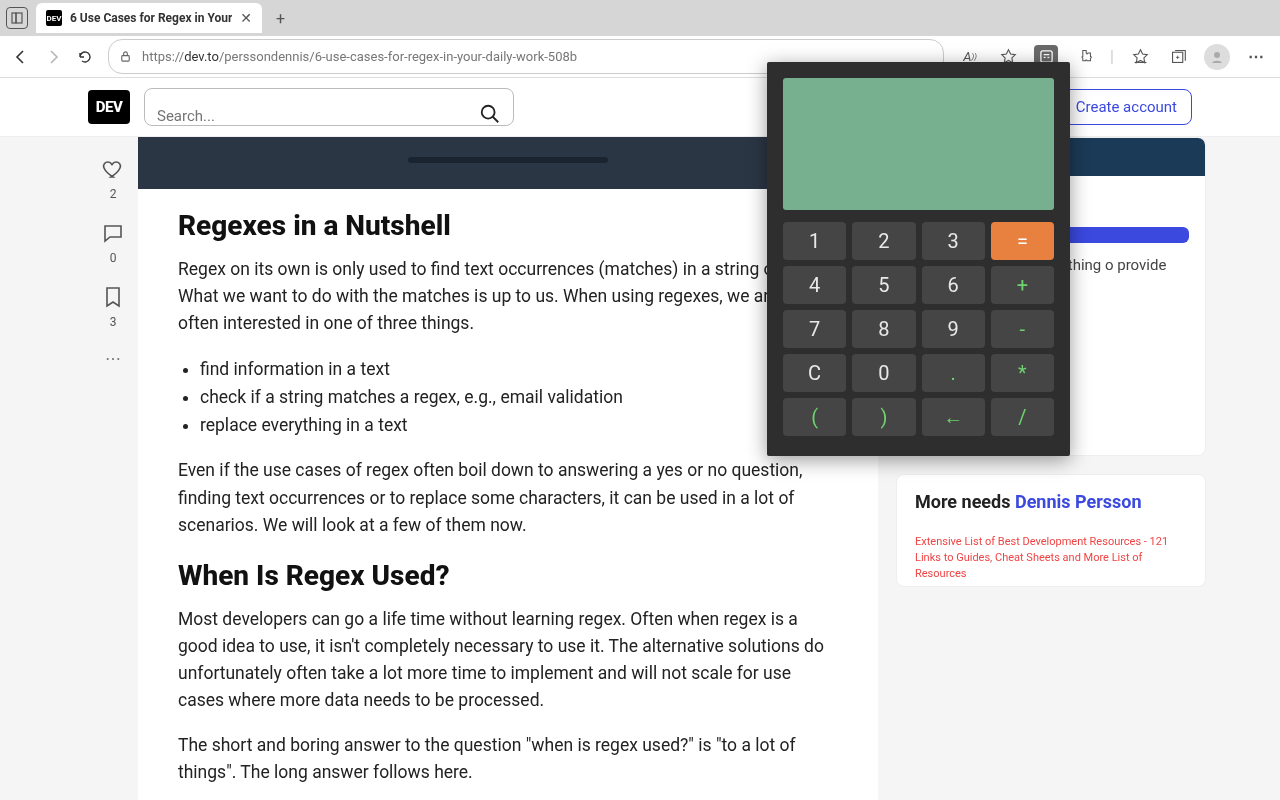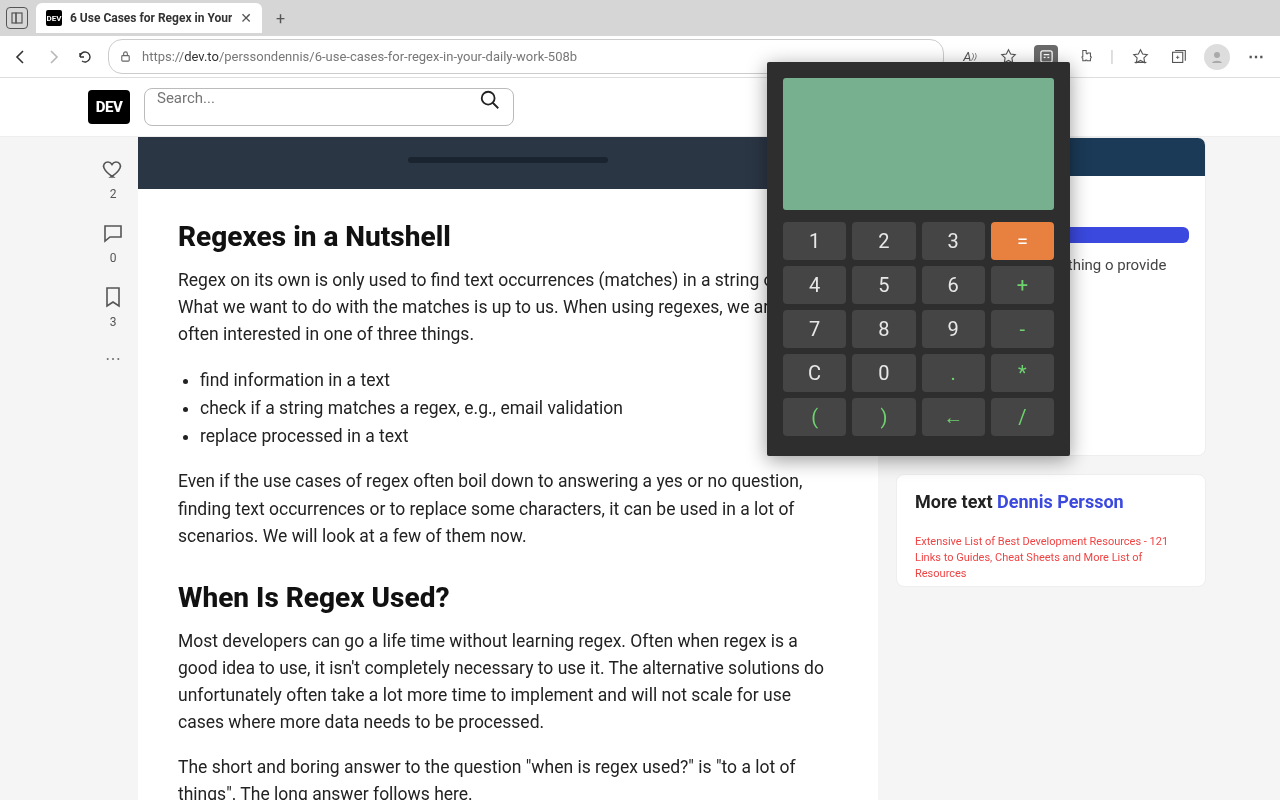--- a/index.html
+++ b/index.html
@@ -22,39 +22,39 @@
   .url-text .host { color:#333; }
   .chrome-actions { display:flex; gap:14px; align-items:center; }
   .chrome-icon { width:24px; height:24px; display:flex; align-items:center; justify-content:center; color:#555; border-radius:4px; }
   .chrome-icon.active { background:#6a6a6a; color:#fff; }
   .avatar-circle { width:26px; height:26px; border-radius:50%; background:#ddd; display:flex; align-items:center; justify-content:center; }
 
   
   .page { background:#f5f5f5; height:722px; position:relative; }
   .header-bar { display:flex; align-items:center; gap:14px; padding:10px 88px; background:#fff; border-bottom:1px solid #eee; }
   .dev-logo { width:42px; height:34px; background:#000; color:#fff; font-weight:800; font-size:15px; display:flex; align-items:center; justify-content:center; border-radius:4px; letter-spacing:-0.5px; }
-  .search-box { flex:0 0 370px; display:flex; align-items:flex-start; border:1px solid #bbb; border-radius:8px; height:38px; padding:0 12px; }
+  .search-box { flex:0 0 370px; display:flex; align-items:flex-end; border:1px solid #bbb; border-radius:8px; height:38px; padding:0 12px; }
   .search-box input { border:none; outline:none; font-size:15px; flex:1; background:transparent; }
   .search-icon { font-size:18px; }
   .header-spacer { flex:1; }
   .create-btn { border:1px solid #3b49df; color:#3b49df; padding:8px 14px; border-radius:8px; font-size:15px; background:#fff; }
 
   .content-wrap { display:flex; padding:0 0 0 88px; gap:0; height:calc(100% - 58px); overflow:hidden; }
 
   .reactions { width:50px; display:flex; flex-direction:column; align-items:center; gap:20px; padding-top:20px; }
   .react-item { display:flex; flex-direction:column; align-items:center; gap:6px; color:#555; }
   .react-icon { font-size:20px; }
   .react-count { font-size:12px; }
   .react-more { font-size:16px; color:#777; }
 
   .article { width:740px; background:#fff; padding:0 40px 40px; overflow:hidden; }
   .hero { height:52px; background:#2b3645; margin:0 -40px 20px; position:relative; }
   .hero::after { content:""; position:absolute; left:50%; top:20px; width:200px; height:6px; background:#1a2430; border-radius:3px; transform:translateX(-50%); }
   .tagline { font-style:italic; font-size:17px; color:#222; margin:26px 0 28px; }
-  h2 { font-size:28px; font-weight:800; margin:31px 0 14px; color:#111; }
+  h2 { font-size:28px; font-weight:800; margin:20px 0 14px; color:#111; }
   .article p { font-size:17.5px; line-height:1.55; color:#222; margin-bottom:18px; }
   .article ul { margin:16px 0 18px 22px; }
   .article li { font-size:17.5px; line-height:1.6; color:#222; }
 
   .sidebar { width:310px; margin-left:18px; display:flex; flex-direction:column; gap:18px; padding-top:0; }
   .sb-card { background:#fff; border:1px solid #eee; border-radius:8px; padding:18px; }
   .sb-card.nopad { padding:0; overflow:hidden; }
   .banner-strip { height:38px; background:#1b3a57; }
   .sb-body { padding:16px; }
   .author-name { font-size:19px; font-weight:700; }
@@ -174,20 +174,21 @@
     <div class="search-box">
       <input placeholder="Search..." style="">
       <span class="search-icon">
         <svg width="22" height="22" viewBox="0 0 24 24">
             <circle cx="10" cy="10" r="7" fill="none" stroke="#222" stroke-width="2"></circle>
             <line x1="15" y1="15" x2="21" y2="21" stroke="#222" stroke-width="2"></line>
           </svg>
       </span>
     </div>
     <div class="header-spacer"></div>
+    <button class="create-btn">Create account</button>
   </div>
 
   <div class="content-wrap">
 
     <div class="reactions">
       <div class="react-item">
         <span class="react-icon">
           <svg width="24" height="24" viewBox="0 0 24 24">
               <path d="M12 20s-7-4.5-9-9c-1.4-3.2 1-6 4-6 2 0 3.2 1.2 4 2.5.8-1.3 2-2.5 4-2.5 3 0 5.4 2.8 4 6-2 4.5-9 9-9 9z" fill="none" stroke="#555" stroke-width="1.6"></path>
             </svg>
@@ -213,21 +214,21 @@
       <div class="react-more">⋯</div>
     </div>
 
     <div class="article">
       <div class="hero"></div>
       <h2>Regexes in a Nutshell</h2>
       <p>Regex on its own is only used to find text occurrences (matches) in a string of text. What we want to do with the matches is up to us. When using regexes, we are most often interested in one of three things.</p>
       <ul>
         <li>find information in a text</li>
         <li>check if a string matches a regex, e.g., email validation</li>
-        <li>replace processed in a text</li>
+        <li>replace everything in a text</li>
       </ul>
       <p>Even if the use cases of regex often boil down to answering a yes or no question, finding text occurrences or to replace some characters, it can be used in a lot of scenarios. We will look at a few of them now.</p>
       <h2>When Is Regex Used?</h2>
       <p>Most developers can go a life time without learning regex. Often when regex is a good idea to use, it isn't completely necessary to use it. The alternative solutions do unfortunately often take a lot more time to implement and will not scale for use cases where more data needs to be processed.</p>
       <p>The short and boring answer to the question "when is regex used?" is "to a lot of things". The long answer follows here.</p>
     </div>
 
     <div class="sidebar">
       <div class="sb-card nopad">
         <div class="banner-strip"></div>
@@ -238,21 +239,21 @@
           <div class="sb-val"><span>e and</span><br><span>Engineering</span></div>
           <div class="sb-label">WORK</div>
           <div class="sb-val">Application Developer</div>
           <div class="sb-label">JOINED</div>
           <div class="sb-val">9 Apr 2020</div>
         </div>
       </div>
       <div class="sb-card nopad">
         <div style="padding:16px 18px 8px">
           <span class="more-title">
-            <span>More text </span><span class="link">Dennis Persson</span>
+            <span>More needs </span><span class="link">Dennis Persson</span>
           </span>
         </div>
         <a class="more-link">Extensive List of Best Development Resources - 121 Links to Guides, Cheat Sheets and More List of Resources</a>
       </div>
     </div>
   </div>
 </div>
 
 <div class="calc">
   <div class="calc-display"></div>

